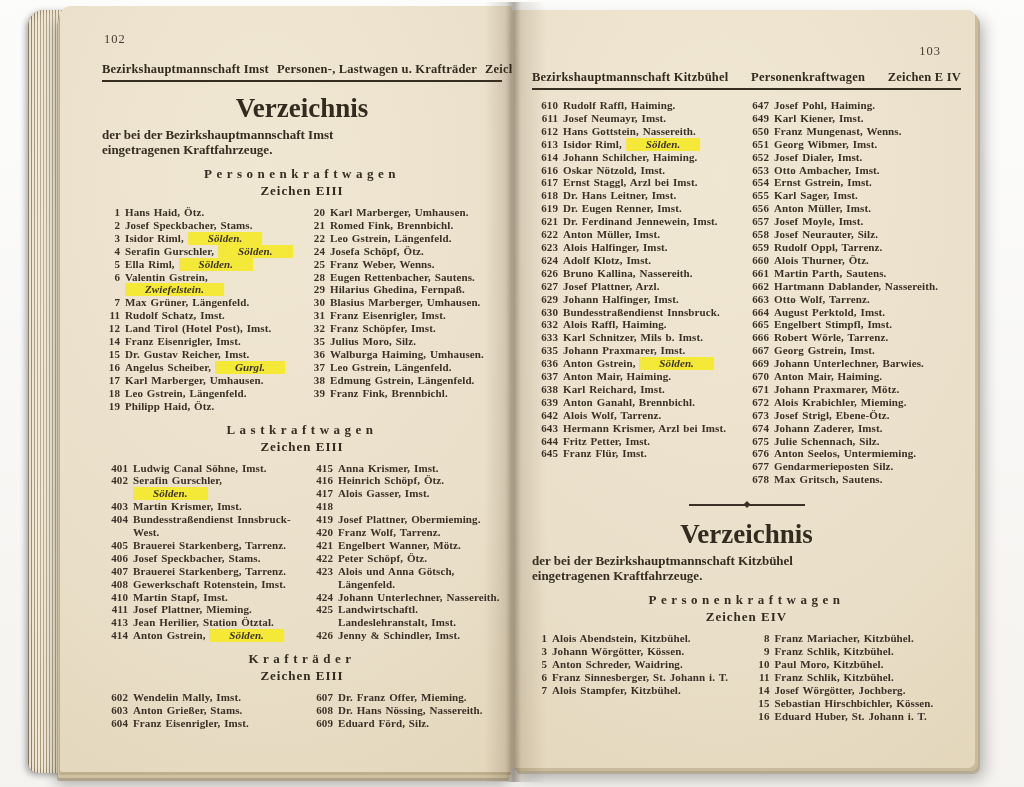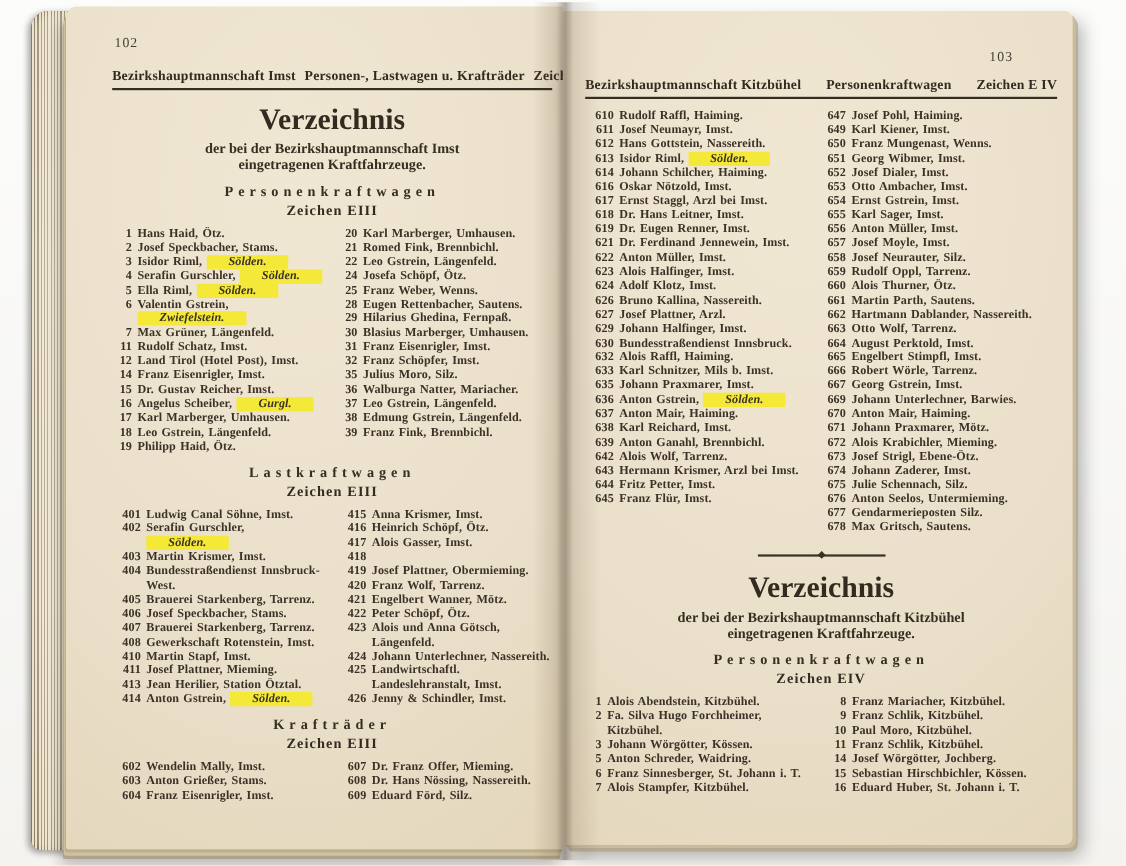--- a/index.html
+++ b/index.html
@@ -47,32 +47,32 @@
                rgba(48,34,16,.38) 48%, rgba(80,60,35,.14) 60%, rgba(80,60,35,0) 100%);
   }
   .inner { position:absolute; inset:0; }
   .page-left  .inner { padding:56px 10px 0 42px; }
   .page-right .inner { padding:60px 14px 0 20px; }
 
   .pagenum {
     position:absolute; font-size:12.5px; letter-spacing:1px; color:#453c30;
   }
   .pn-left  { left:44px; top:26px; }
-  .pn-right { right:54px; top:34px;font-family:Liberation Serif, serif; }
+  .pn-right { right:34px; top:34px;font-family:Liberation Serif, serif; }
 
   
   .colhead {
     display:flex; justify-content:space-between; align-items:flex-end; gap:8px;
     font-weight:bold; font-size:12.5px; letter-spacing:.2px;
     border-bottom:2px solid #352d1f; padding-bottom:3px; color:#332b20;
     white-space:nowrap;
   }
   
   .verz-title { text-align:center; font-weight:bold; font-size:27px; margin:11px 0 3px; color:#332b20; }
-  .verz-sub   { text-align:center; font-weight:bold; font-size:13px; line-height:15px; color:#362e22; }
+  .verz-sub   { text-align:left; font-weight:bold; font-size:13px; line-height:15px; color:#362e22; }
   .sec-head   { text-align:center; font-weight:bold; font-size:13px; letter-spacing:4.5px; margin-top:9px; color:#362e22; white-space:nowrap; }
   .sec-code   { text-align:center; font-weight:bold; font-size:13px; letter-spacing:1px; margin:1px 0 7px; color:#332b20; }
 
   
   .cols { display:flex; gap:10px; }
   .page-right .cols.continued { gap:14px; margin-top:9px; }
   .page-right .cols.continued .col:first-child { flex:0 0 197px; }
   .col { flex:1; min-width:0; }
   .entry { display:flex; font-size:11px; line-height:12.9px; font-weight:bold;
            letter-spacing:.1px; word-spacing:1px; color:#3b3127; }
@@ -215,21 +215,21 @@
             <div class="entry">
               <span class="num">32</span>
               <span class="txt">Franz Schöpfer, Imst.</span>
             </div>
             <div class="entry">
               <span class="num">35</span>
               <span class="txt">Julius Moro, Silz.</span>
             </div>
             <div class="entry">
               <span class="num">36</span>
-              <span class="txt">Walburga Natter, Mariacher.</span>
+              <span class="txt">Walburga Haiming, Umhausen.</span>
             </div>
             <div class="entry">
               <span class="num">37</span>
               <span class="txt">Leo Gstrein, Längenfeld.</span>
             </div>
             <div class="entry">
               <span class="num">38</span>
               <span class="txt">Edmung Gstrein, Längenfeld.</span>
             </div>
             <div class="entry">
@@ -634,24 +634,20 @@
 
       <div class="sec-head">Personenkraftwagen</div>
       <div class="sec-code">Zeichen EIV</div>
       <div class="cols">
         <div class="col numw2s">
             <div class="entry">
               <span class="num">1</span>
               <span class="txt">Alois Abendstein, Kitzbühel.</span>
             </div>
             <div class="entry">
-              <span class="num">2</span>
-              <span class="txt">Fa. Silva Hugo Forchheimer, Kitzbühel.</span>
-            </div>
-            <div class="entry">
               <span class="num">3</span>
               <span class="txt">Johann Wörgötter, Kössen.</span>
             </div>
             <div class="entry">
               <span class="num">5</span>
               <span class="txt">Anton Schreder, Waidring.</span>
             </div>
             <div class="entry">
               <span class="num">6</span>
               <span class="txt">Franz Sinnesberger, St. Johann i. T.</span>

